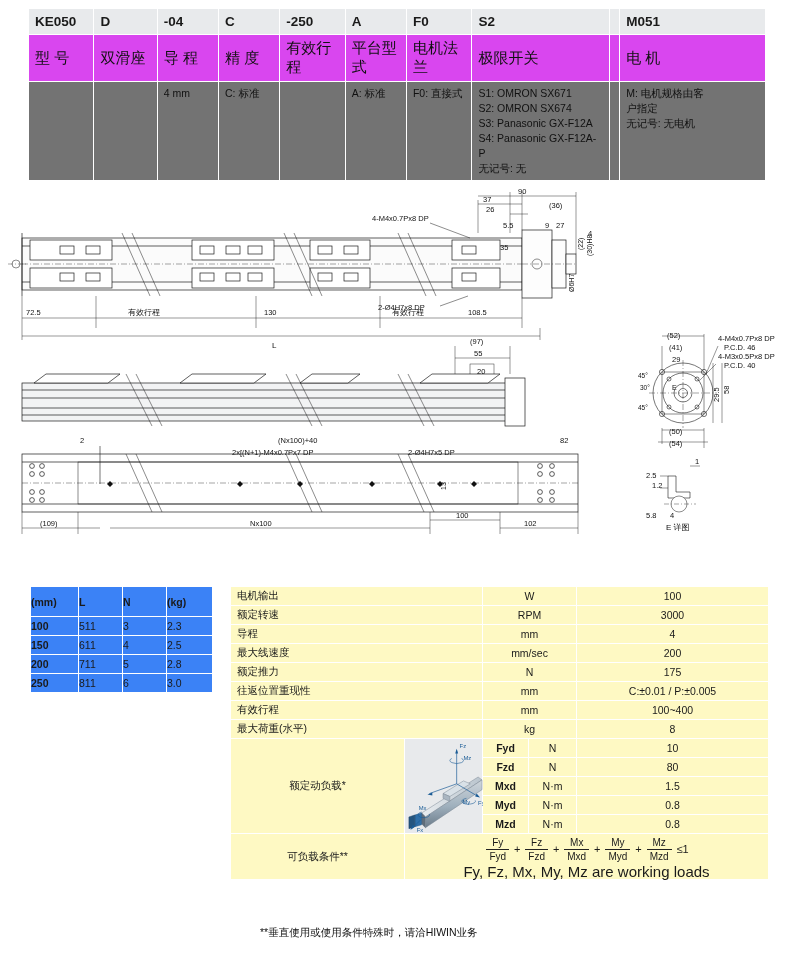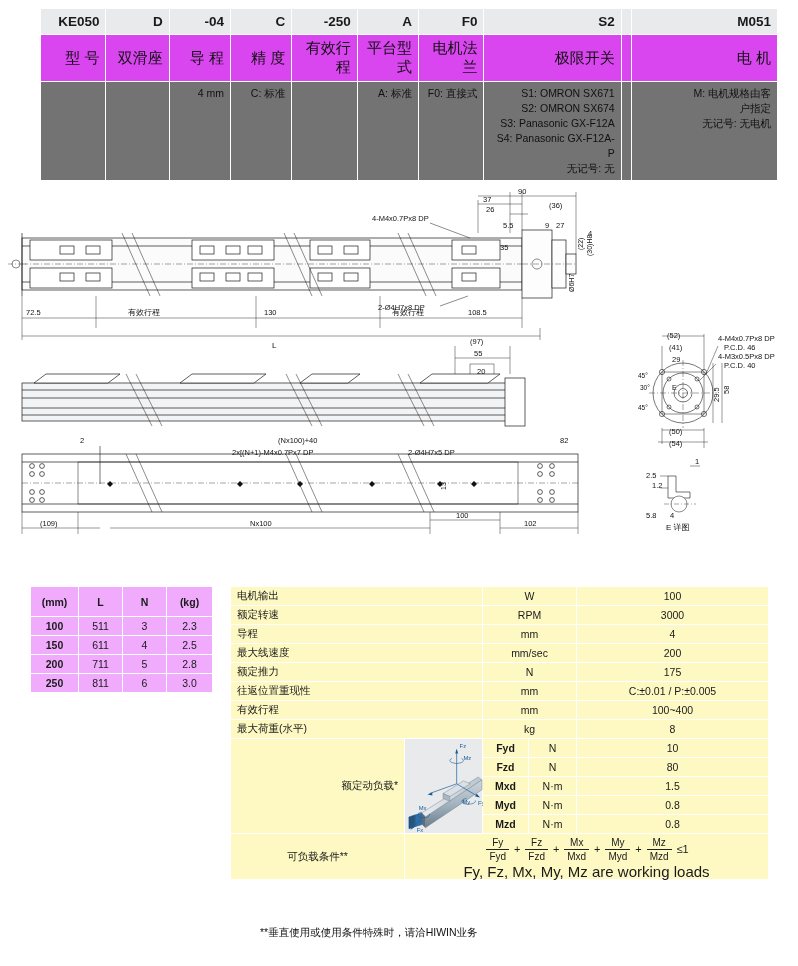--- a/index.html
+++ b/index.html
@@ -9,25 +9,24 @@
     background: #ffffff;
     font-family: "Liberation Sans", sans-serif;
     color: #1a1a1a;
     position: relative;
     overflow: hidden;
   }
 
   
   .model-table {
     position: absolute;
-    left: 40px; top: 8px;
+    left: 28px; top: 8px;
     width: 738px;
     border-collapse: collapse;
     table-layout: fixed;
-    text-align: right;
   }
   .model-table td {
     border: 1px solid #ffffff;
     vertical-align: top;
     padding: 4px 6px;
   }
   .model-table tr.code-row td {
     background: #e8eaec;
     font-weight: bold;
     font-size: 13.5px;
@@ -64,24 +63,24 @@
 
   table.lt { border-collapse: collapse; }
 
   
   .ln-table {
     position:absolute; left:0; top:0; width:182px;
     table-layout:fixed;
   }
   .ln-table td, .ln-table th {
     border:1px solid #ffffff;
-    background:#f0abfc;
+    background:#3b82f6;
     font-size:10.5px;
     height:19px;
-    text-align:center;
+    text-align:left;
     font-weight:bold;
     padding:0;
   }
   .ln-table td.val { font-weight:normal; }
   .ln-table tr.hdr td { height:30px; }
 
   
   .spec-table {
     position:absolute; left:200px; top:0; width:538px;
     table-layout:fixed;
@@ -526,21 +525,21 @@
       <td class="c" colspan="2">mm</td>
       <td class="c">100~400</td>
     </tr>
     <tr>
       <td class="lbl" colspan="2">最大荷重(水平)</td>
       <td class="c" colspan="2">kg</td>
       <td class="c">8</td>
     </tr>
 
     <tr>
-      <td rowspan="5" style="text-align:right;vertical-align:middle">额定动负载*</td>
+      <td rowspan="5" style="text-align:center;vertical-align:middle">额定动负载*</td>
       <td rowspan="5" class="img-cell">
         <svg class="loadimg" width="78" height="95" viewBox="0 0 160 195">
           <defs>
             <linearGradient id="gbody" x1="0" y1="0" x2="0" y2="1">
               <stop offset="0%" stop-color="#cfd6dc"></stop>
               <stop offset="55%" stop-color="#9fb0bd"></stop>
               <stop offset="100%" stop-color="#6c7c8a"></stop>
             </linearGradient>
             <linearGradient id="gtop" x1="0" y1="0" x2="1" y2="0">
               <stop offset="0%" stop-color="#e9edf0"></stop>

